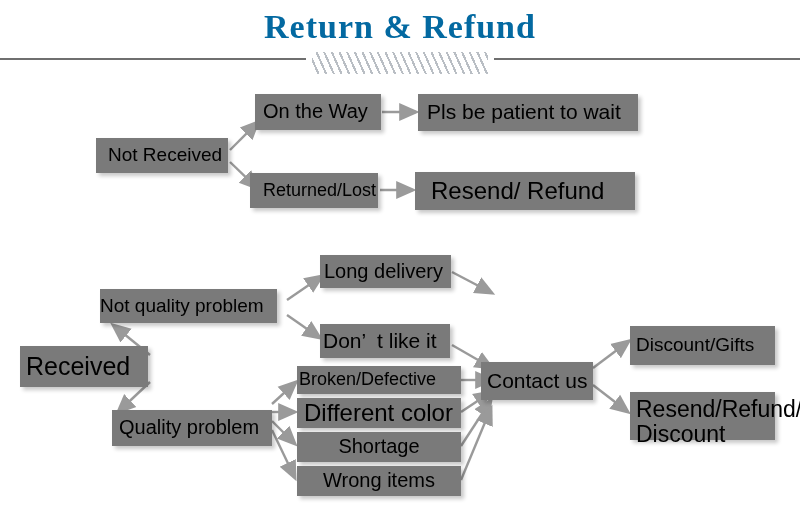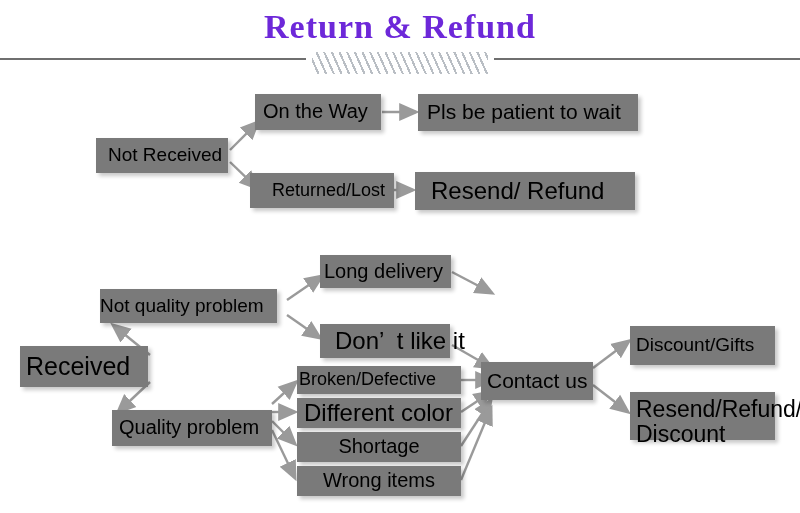--- a/index.html
+++ b/index.html
@@ -20,21 +20,21 @@
   .title {
     position: absolute;
     left: 0;
     top: 8px;
     width: 800px;
     text-align: center;
     font-family: "Liberation Serif", serif;
     font-weight: bold;
     font-size: 34px;
     letter-spacing: 1px;
-    color: #6d28d9;
+    color: #0369a1;
     white-space: nowrap;
   }
   .rule-left {
     position: absolute;
     left: 0px;
     top: 58px;
     width: 306px;
     height: 2px;
     background: #6f6f6f;
   }
@@ -139,31 +139,31 @@
       <path d="M593,385 L628,412"></path>
     </g>
   </svg>
 
   <div class="node left" style="left:96px;  top:138px; width:132px; height:35px; font-size:19px; padding-left:12px;">Not Received</div>
 
   <div class="node left" style="left:255px; top:94px;  width:126px; height:36px; font-size:20px; padding-left:8px;">On the Way</div>
 
   <div class="node left" style="left:418px; top:94px;  width:220px; height:37px; font-size:21px; padding-left:9px;">Pls be patient to wait</div>
 
-  <div class="node left" style="left:250px; top:173px; width:144px; height:35px; font-size:18px; padding-left:22px;">Returned/Lost</div>
+  <div class="node left" style="left:250px; top:173px; width:128px; height:35px; font-size:18px; padding-left:13px;">Returned/Lost</div>
 
   <div class="node left" style="left:415px; top:172px; width:220px; height:38px; font-size:24px; padding-left:16px;">Resend/ Refund</div>
 
   <div class="node left" style="left:20px;  top:346px; width:128px; height:41px; font-size:25px; padding-left:6px;">Received</div>
 
   <div class="node left" style="left:100px; top:289px; width:177px; height:34px; font-size:19px; ">Not quality problem</div>
 
   <div class="node left" style="left:320px; top:255px; width:131px; height:33px; font-size:20px; padding-left:4px;">Long delivery</div>
 
-  <div class="node left" style="left:320px; top:324px; width:130px; height:34px; font-size:24px; padding-left:15px;">Don’  t like it</div>
+  <div class="node left" style="left:320px; top:324px; width:130px; height:34px; font-size:21px; padding-left:3px;">Don’  t like it</div>
 
   <div class="node left" style="left:112px; top:410px; width:160px; height:36px; font-size:20px; padding-left:7px;">Quality problem</div>
 
   <div class="node left" style="left:297px; top:366px; width:164px; height:28px; font-size:18px; padding-left:2px;">Broken/Defective</div>
 
   <div class="node left" style="left:297px; top:398px; width:164px; height:30px; font-size:24px; padding-left:7px;">Different color</div>
 
   <div class="node center" style="left:297px; top:432px; width:164px; height:30px; font-size:20px;">Shortage</div>
 
   <div class="node center" style="left:297px; top:466px; width:164px; height:30px; font-size:20px;">Wrong items</div>

